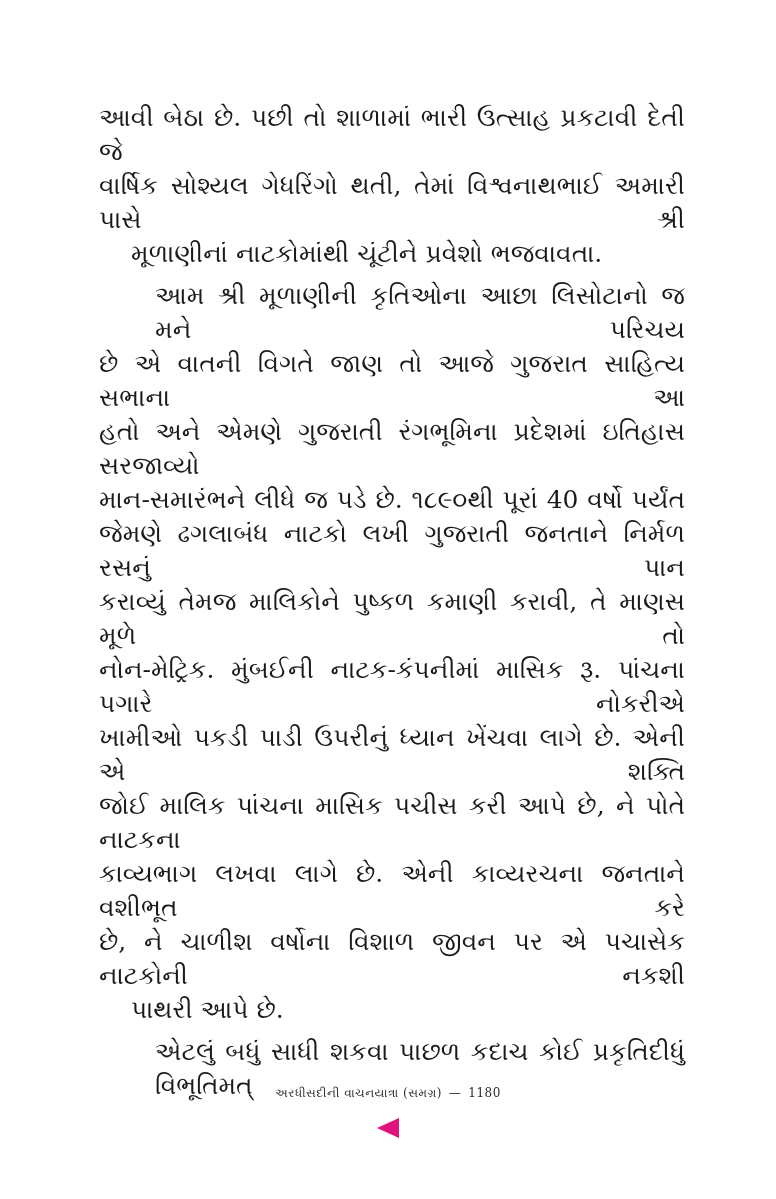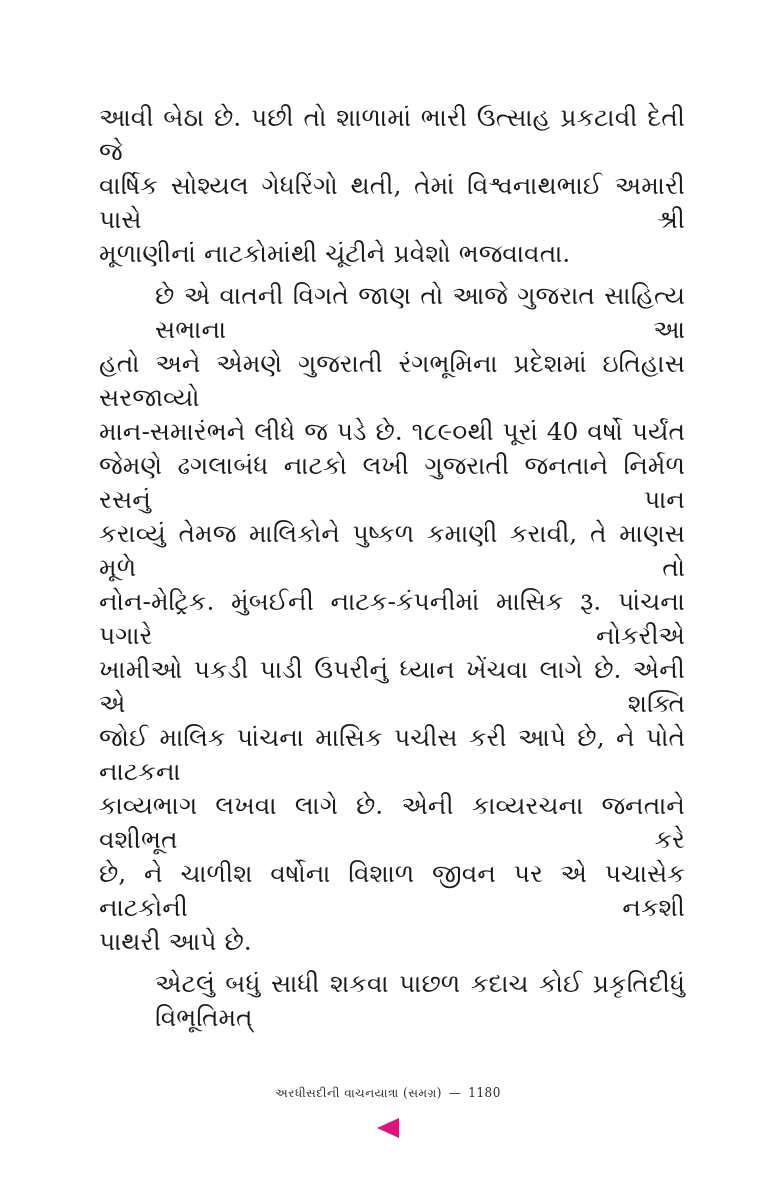--- a/index.html
+++ b/index.html
@@ -26,20 +26,21 @@
   }
   .para {
     margin: 0 0 8px 0;
   }
   .line {
     text-align: justify;
     text-align-last: justify;
   }
   .line.last {
     text-align-last: left;
+    margin-left: 32px;
   }
   .para.indent .line:first-child {
     padding-left: 56px;
     box-sizing: border-box;
   }
   .footer {
     position: absolute;
     top: 1082px;
     left: 0;
     width: 776px;
@@ -68,20 +69,21 @@
 
 <div class="page">
 
   <div class="text-block" style="color: rgb(26, 26, 26);">
       <div class="para">
         <div class="line">આવી બેઠા છે. પછી તો શાળામાં ભારી ઉત્સાહ પ્રકટાવી દેતી જે</div>
         <div class="line">વાર્ષિક સોશ્યલ ગેધરિંગો થતી, તેમાં વિશ્વનાથભાઈ અમારી પાસે શ્રી</div>
         <div class="line last">મૂળાણીનાં નાટકોમાંથી ચૂંટીને પ્રવેશો ભજવાવતા.</div>
       </div>
       <div class="para indent">
+        <div class="line">આમ શ્રી મૂળાણીની કૃતિઓના આછા લિસોટાનો જ મને પરિચય</div>
         <div class="line">છે એ વાતની વિગતે જાણ તો આજે ગુજરાત સાહિત્ય સભાના આ</div>
         <div class="line">હતો અને એમણે ગુજરાતી રંગભૂમિના પ્રદેશમાં ઇતિહાસ સરજાવ્યો</div>
         <div class="line">માન-સમારંભને લીધે જ પડે છે. ૧૮૯૦થી પૂરાં 40 વર્ષો પર્યંત</div>
         <div class="line">જેમણે ઢગલાબંધ નાટકો લખી ગુજરાતી જનતાને નિર્મળ રસનું પાન</div>
         <div class="line">કરાવ્યું તેમજ માલિકોને પુષ્કળ કમાણી કરાવી, તે માણસ મૂળે તો</div>
         <div class="line">નોન-મેટ્રિક. મુંબઈની નાટક-કંપનીમાં માસિક રૂ. પાંચના પગારે નોકરીએ</div>
         <div class="line">ખામીઓ પકડી પાડી ઉપરીનું ધ્યાન ખેંચવા લાગે છે. એની એ શક્તિ</div>
         <div class="line">જોઈ માલિક પાંચના માસિક પચીસ કરી આપે છે, ને પોતે નાટકના</div>
         <div class="line">કાવ્યભાગ લખવા લાગે છે. એની કાવ્યરચના જનતાને વશીભૂત કરે</div>
         <div class="line">છે, ને ચાળીશ વર્ષોના વિશાળ જીવન પર એ પચાસેક નાટકોની નકશી</div>

